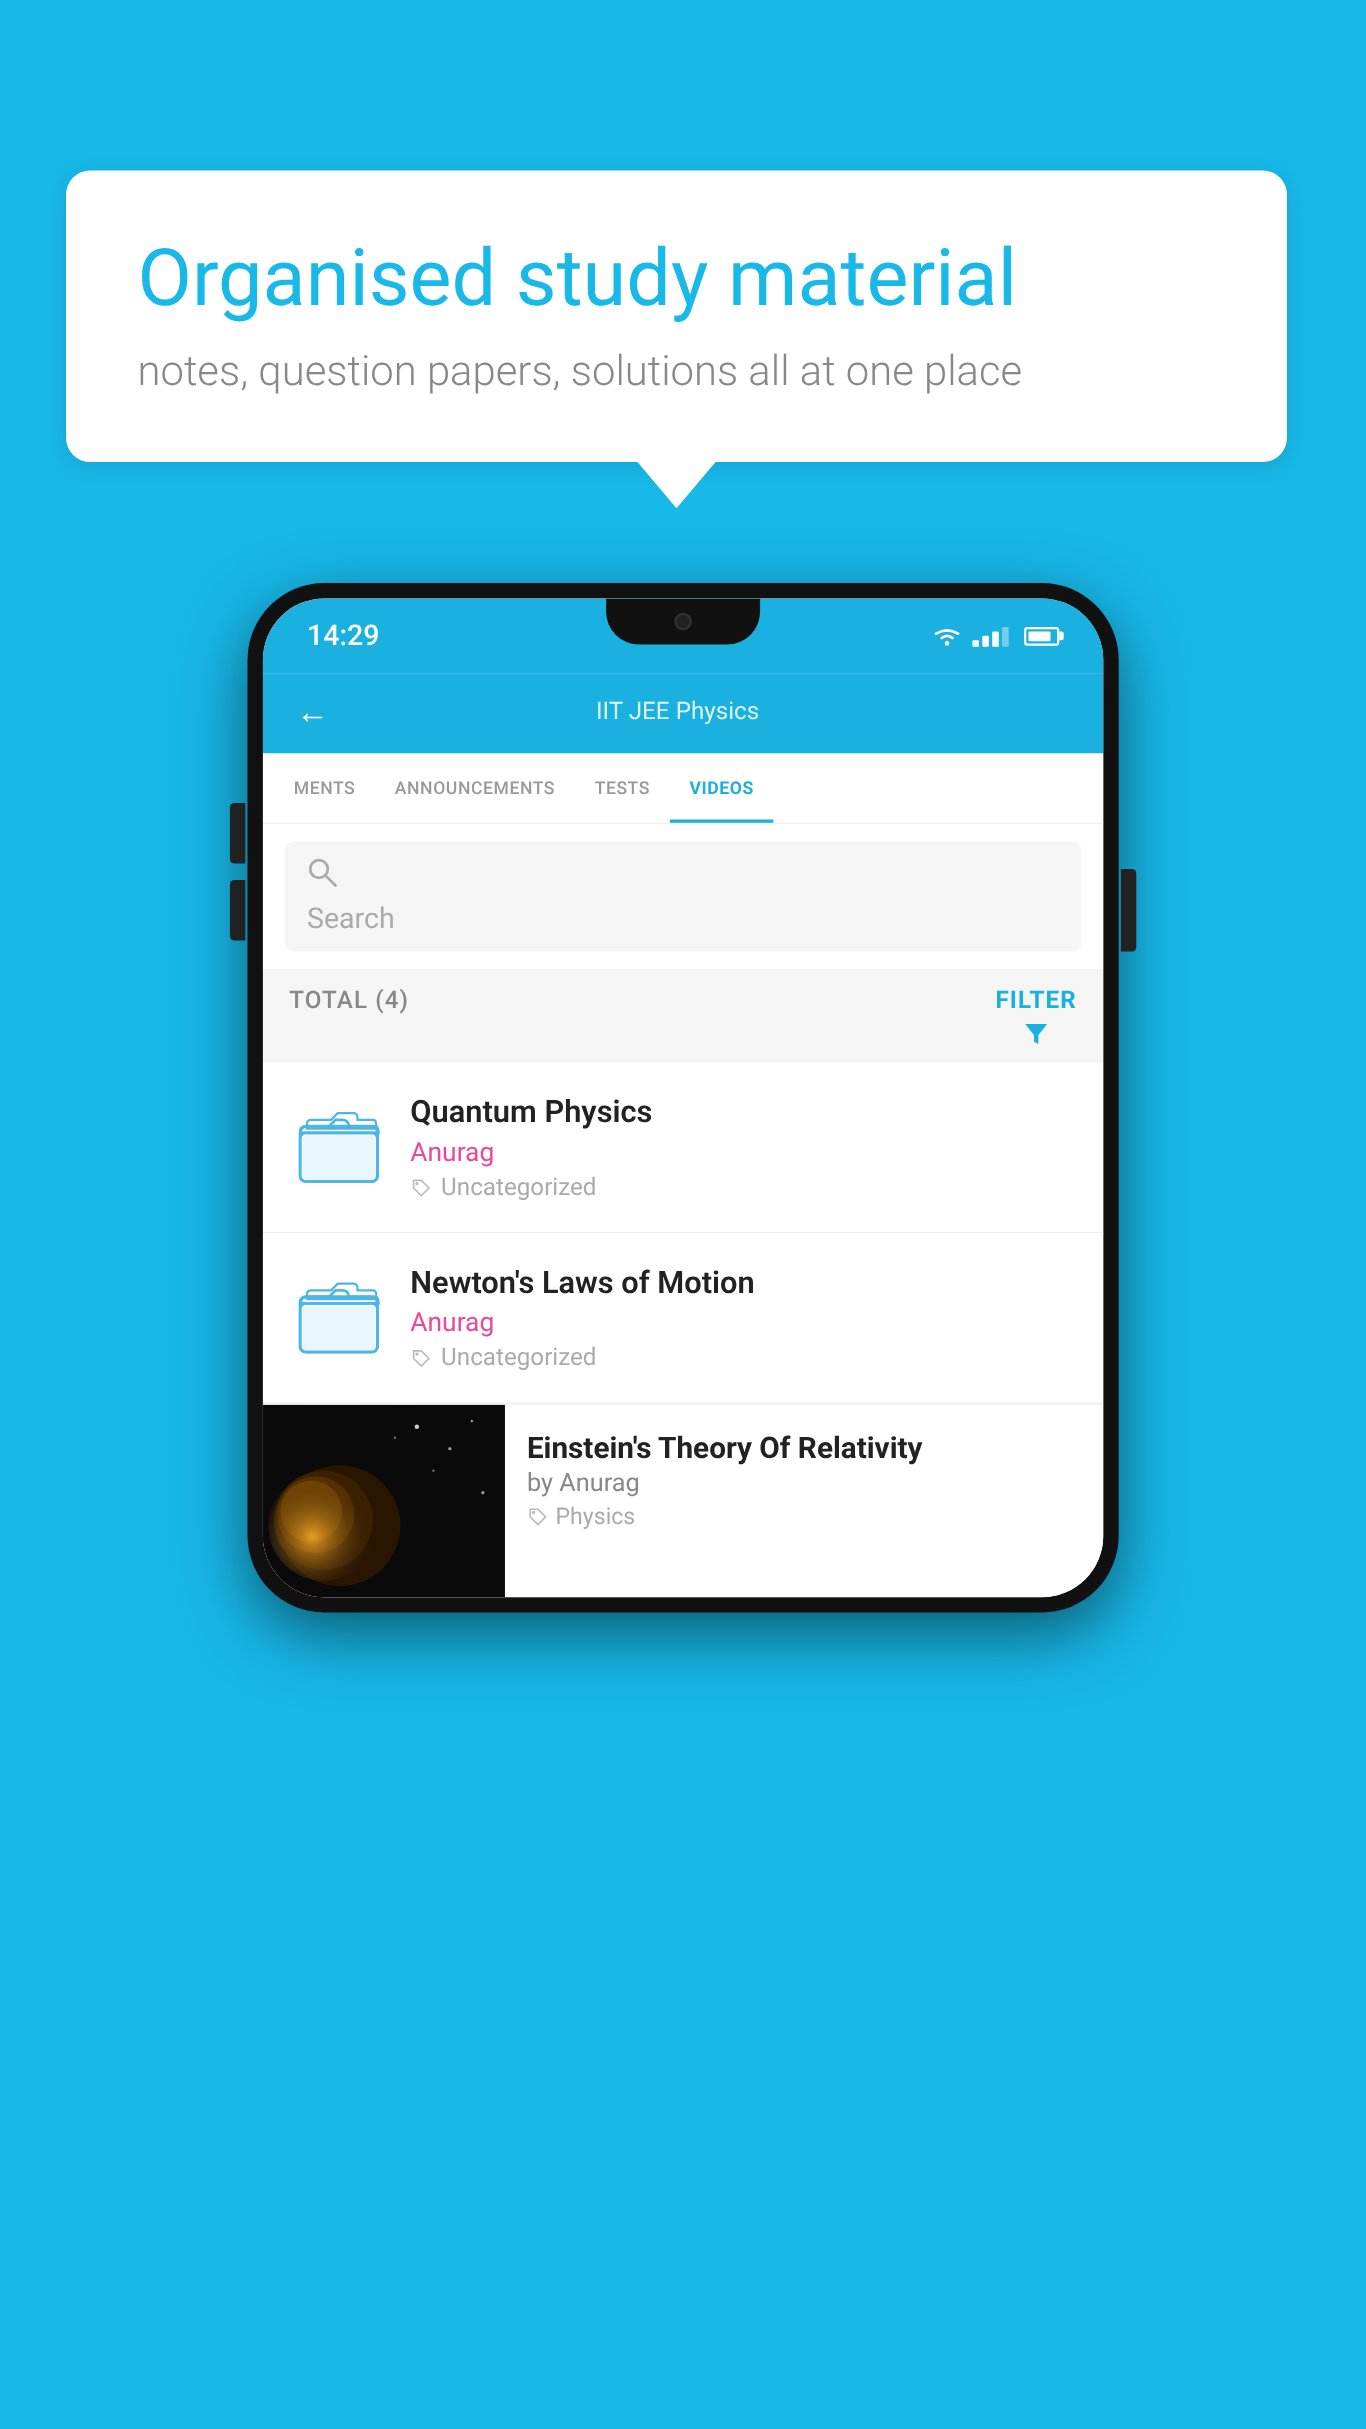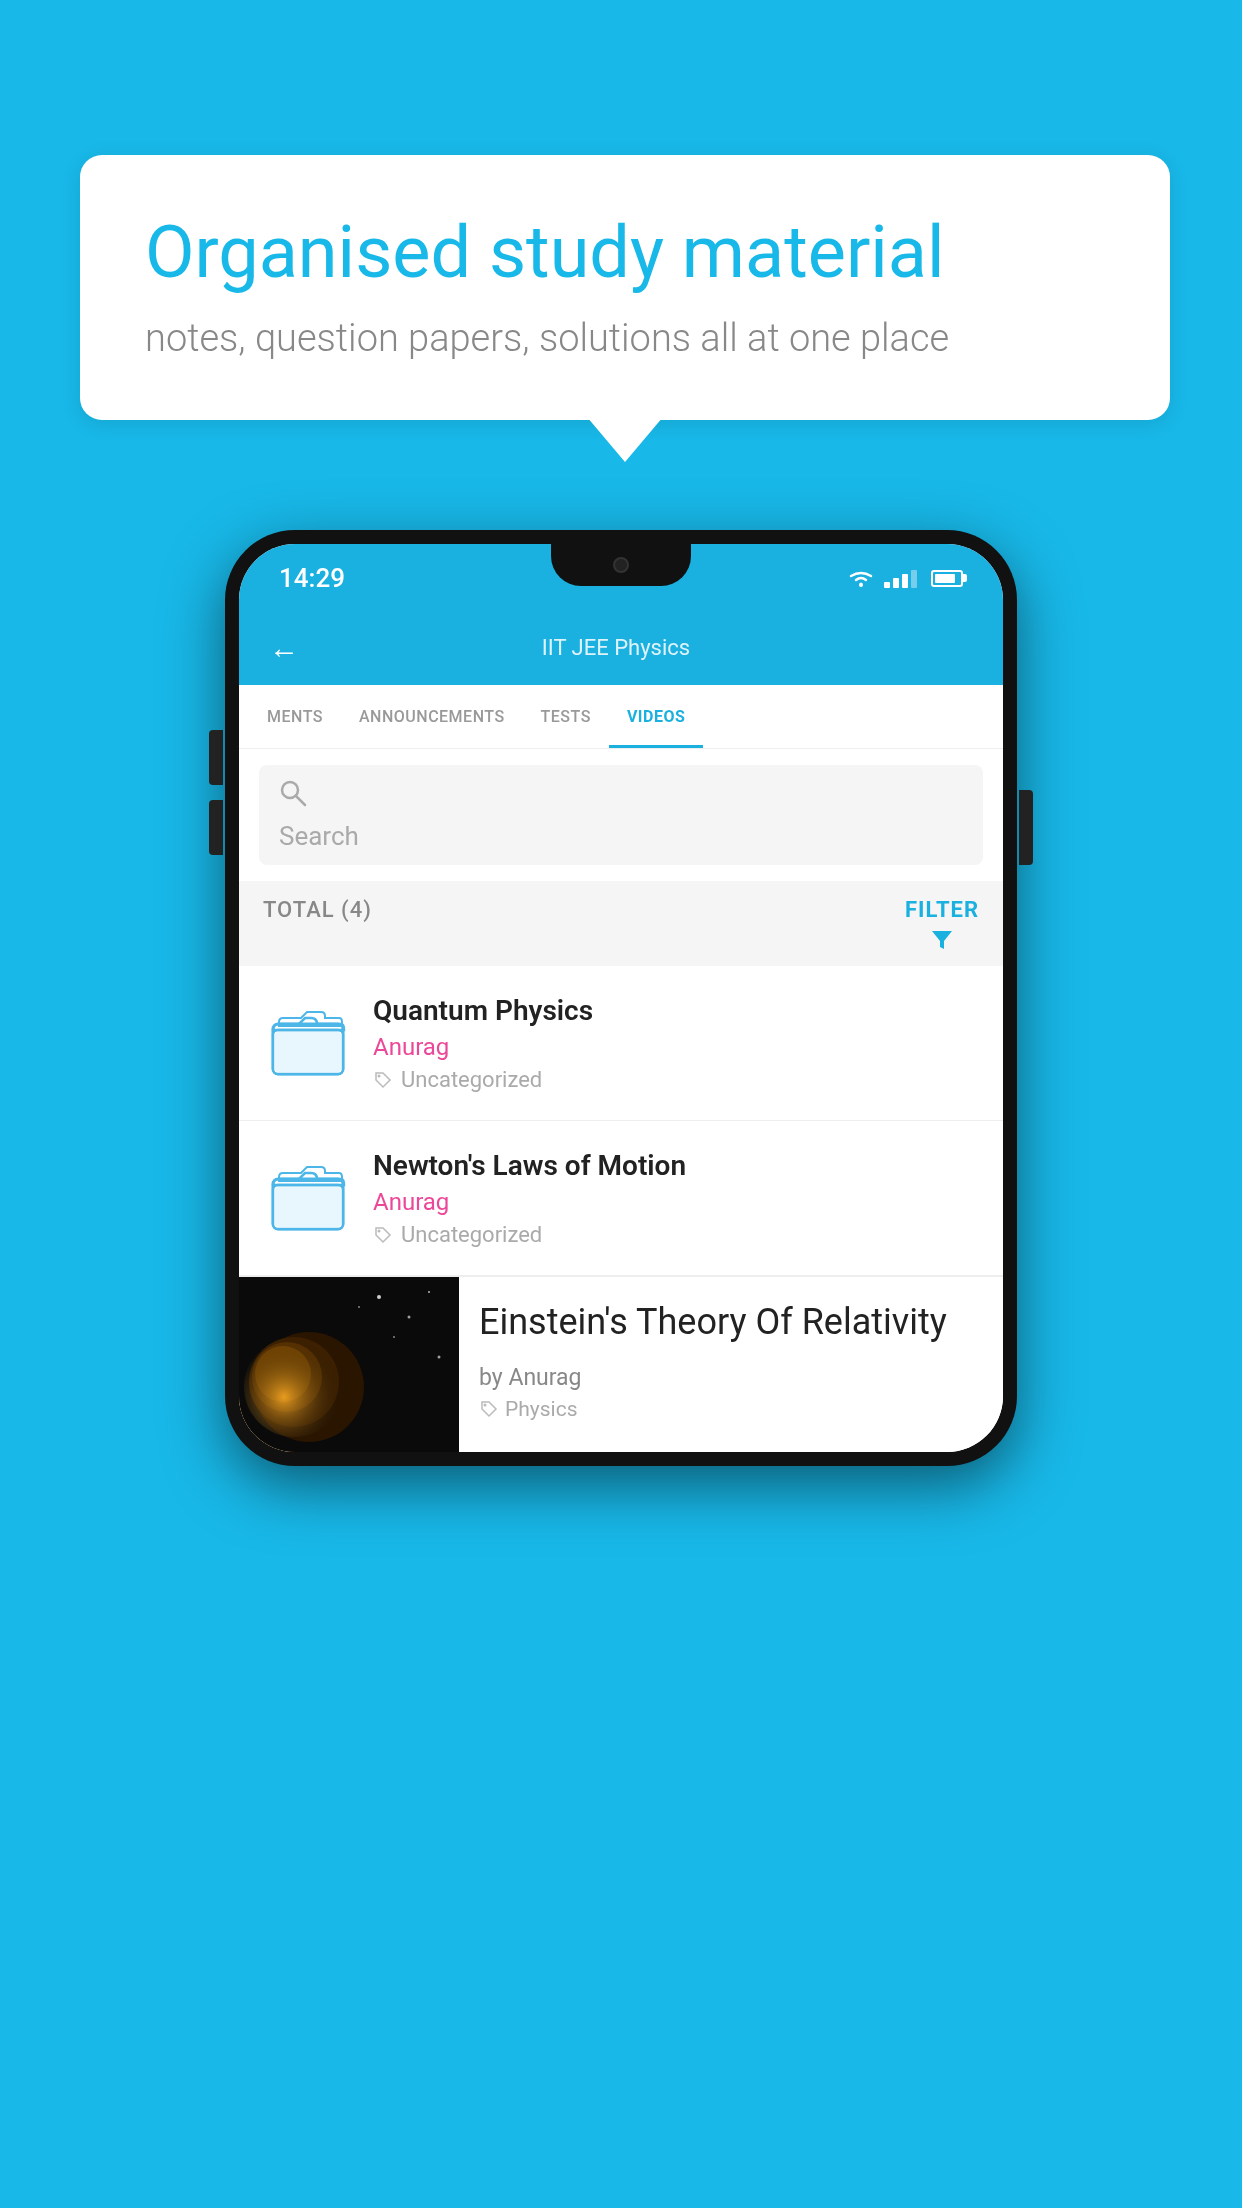--- a/index.html
+++ b/index.html
@@ -10,21 +10,21 @@
       background-color: #18b8e8;
       font-family: 'Roboto', Arial, sans-serif;
       overflow: hidden;
       position: relative;
     }
 
     
     .speech-bubble-container {
       position: absolute;
       top: 155px;
-      left: 80px;
+      left: 60px;
       right: 72px;
     }
 
     .speech-bubble {
       background: white;
       border-radius: 22px;
       padding: 55px 65px 60px 65px;
       box-shadow: 0 4px 20px rgba(0,0,0,0.1);
       position: relative;
     }
@@ -404,24 +404,24 @@
       border-left: 20px solid #555;
       margin-left: 4px;
     }
 
     .einstein-info {
       flex: 1;
       padding: 22px 20px;
     }
 
     .einstein-title {
-      font-size: 36px;
-      font-weight: 400;
+      font-size: 27px;
+      font-weight: 700;
       color: #222;
-      margin-bottom: 18px;
+      margin-bottom: 0;
       line-height: 1.3;
     }
 
     .einstein-author {
       font-size: 23px;
       color: #888;
       margin-bottom: 6px;
     }
 
     .einstein-tag {

